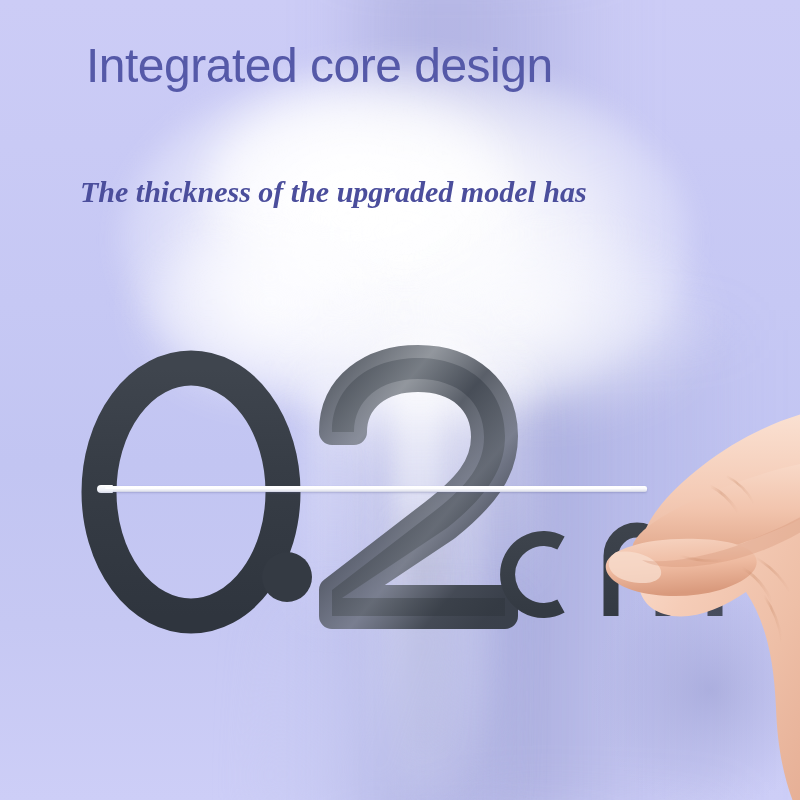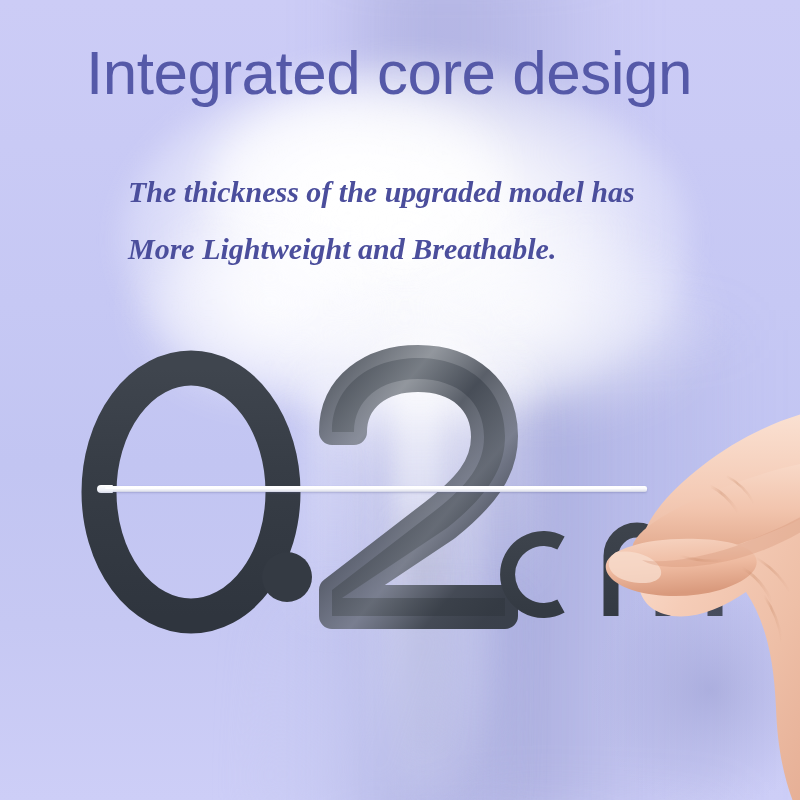--- a/index.html
+++ b/index.html
@@ -196,41 +196,41 @@
       rgba(190,194,236,0.55) 58%,
       rgba(198,202,242,0.10) 100%);
     filter: blur(18px);
   }
 
   
   .title {
     position: absolute;
     left: 86px;
     top: 42px;
-    font-size: 62px;
+    font-size: 48px;
     line-height: 1;
     font-weight: 400;
     letter-spacing: -0.5px;
     color: #5559a8;
     white-space: nowrap;
   }
 
   .subtitle {
     position: absolute;
     left: 80px;
     top: 163px;
     width: 690px;
     font-family: "Liberation Serif", "DejaVu Serif", serif;
     font-weight: bold;
     font-style: italic;
     font-size: 30px;
     line-height: 57px;
     color: #4b4e9c;
   }
-  .subtitle .sline { display: block; white-space: nowrap; margin-left: 48px; }
+  .subtitle .sline { display: block; white-space: nowrap; }
 
   
   .measure {
     position: absolute;
     left: 0; top: 0;
     width: 800px; height: 800px;
     pointer-events: none;
   }
   .measure svg { display: block; }
 
@@ -302,21 +302,20 @@
   <div class="mist-wisp-b"></div>
   <div class="mist-plume"></div>
   <div class="mist-plume-2"></div>
   <div class="mist-dark"></div>
   <div class="bg-diag"></div>
 
   <div class="title">Integrated core design</div>
 
   <div class="subtitle">
     <span class="sline">The thickness of the upgraded model has</span>
-    <span class="sline">More Lightweight and Breathable.</span>
   </div>
 
   <div class="measure">
     <svg width="800" height="800" viewBox="0 0 800 800" xmlns="http://www.w3.org/2000/svg">
       <defs>
 
         <linearGradient id="inkZero" x1="0" y1="0" x2="0" y2="1">
           <stop offset="0%" stop-color="#3f454e"></stop>
           <stop offset="40%" stop-color="#373d46"></stop>
           <stop offset="100%" stop-color="#2f353e"></stop>

